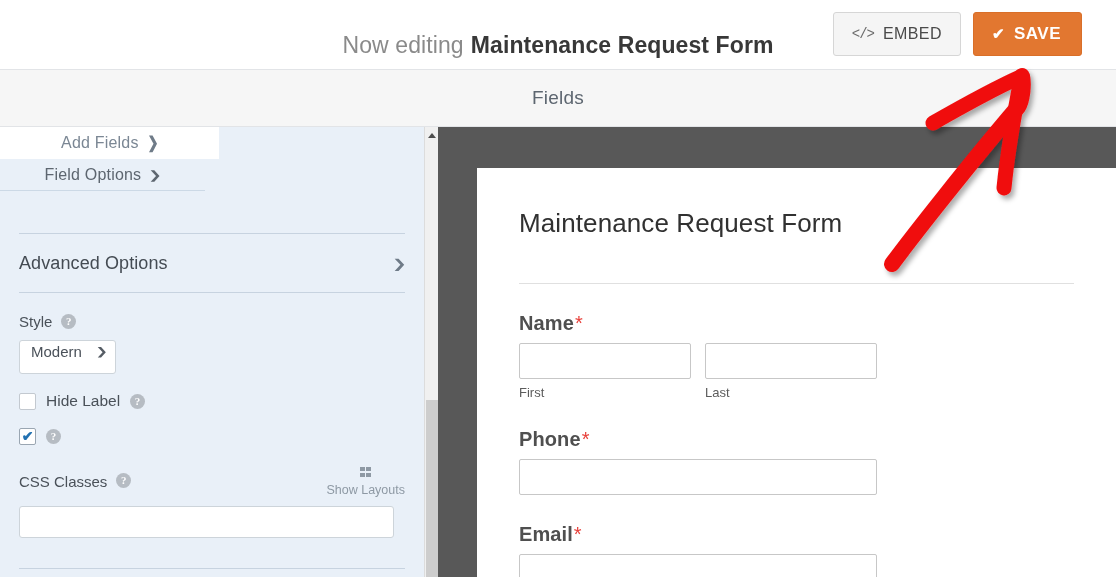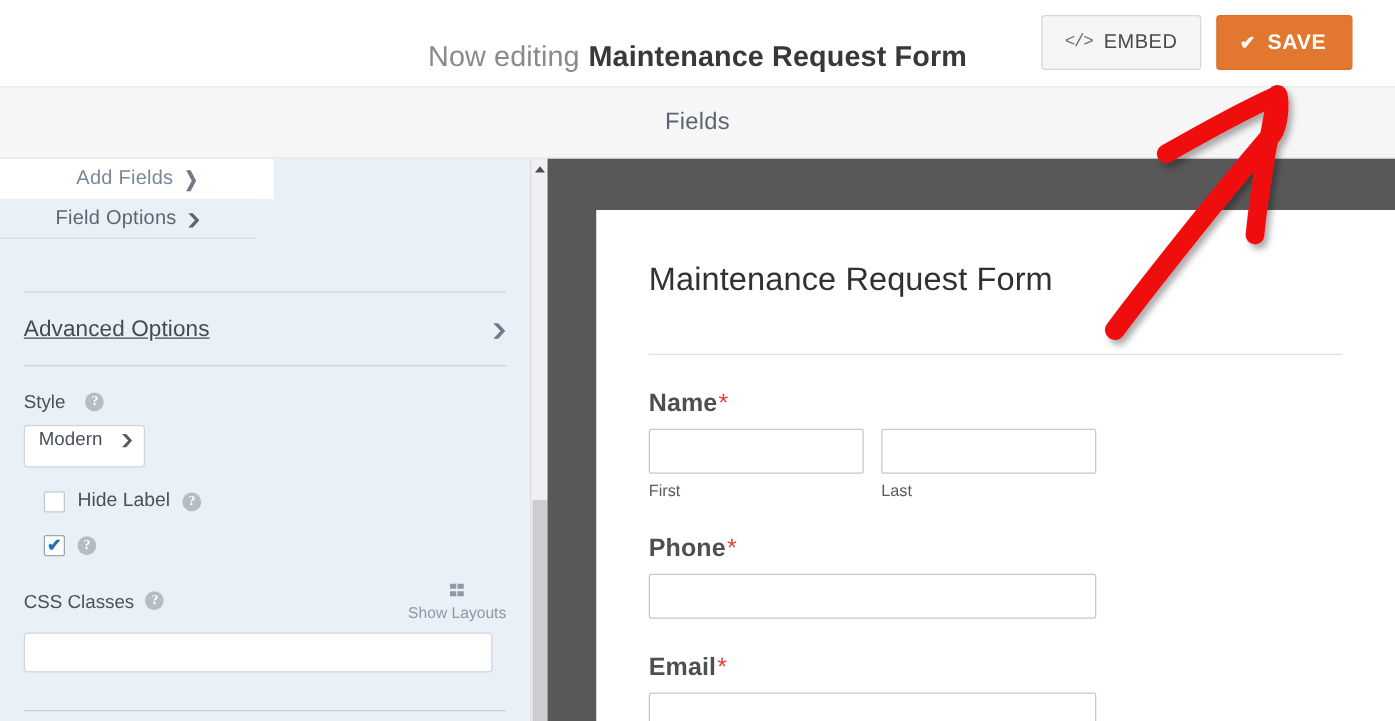--- a/index.html
+++ b/index.html
@@ -163,28 +163,27 @@
     height: 58px;
     display: flex;
     align-items: center;
     justify-content: space-between;
     cursor: pointer;
   }
   .section-head-title {
     font-size: 18px;
     color: #444b53;
     letter-spacing: 0.1px;
-    text-decoration: underline;
   }
   .section-head .chev-down { font-size: 13px; color: #6f7b88; }
 
   .field-label-row {
     display: flex;
     align-items: center;
-    gap: 16px;
+    gap: 9px;
     margin-top: 20px;
   }
   .field-label {
     font-size: 15px;
     color: #4a5159;
   }
   .help-icon {
     width: 15px; height: 15px;
     border-radius: 50%;
     background: #b6bcc3;
@@ -214,21 +213,20 @@
     cursor: pointer;
   }
   .select-box .chev-down { font-size: 11px; color: #555c64; }
 
   .check-row {
     display: flex;
     align-items: center;
     gap: 10px;
     margin-top: 18px;
     cursor: pointer;
-    margin-left: 16px;
   }
   .cbox {
     width: 17px; height: 17px;
     background: #ffffff;
     border: 1px solid #c3c9d0;
     border-radius: 2px;
     display: inline-flex;
     align-items: center;
     justify-content: center;
     flex: 0 0 auto;

